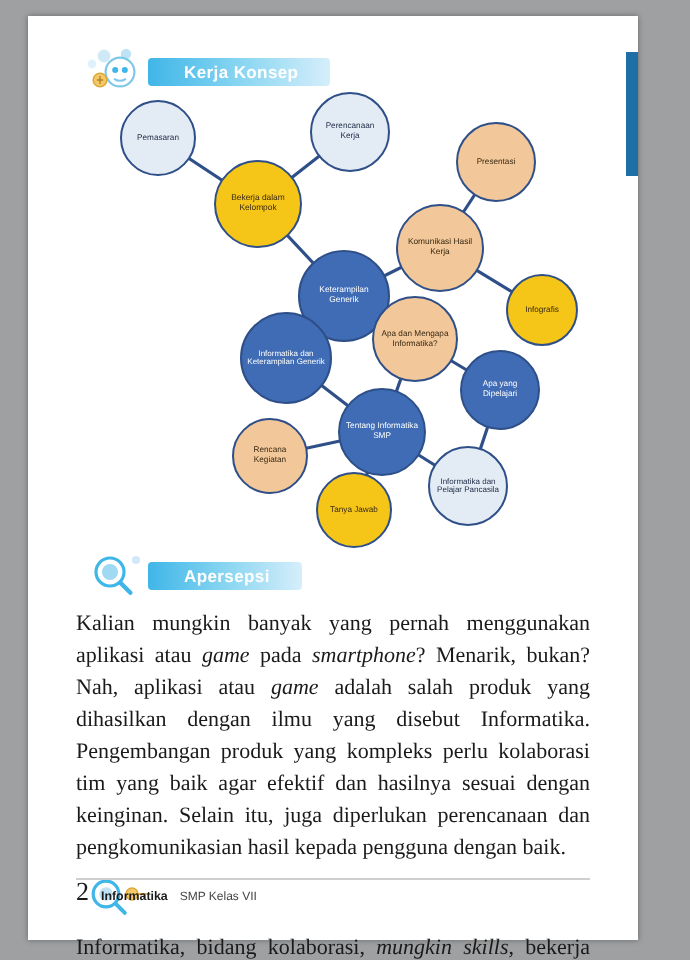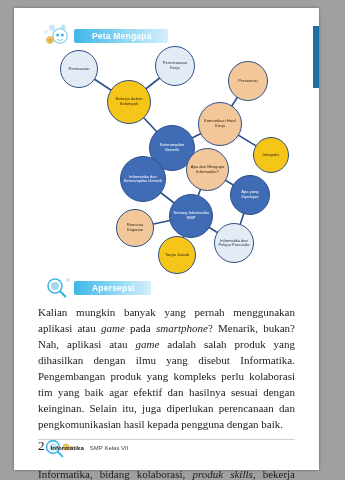--- a/index.html
+++ b/index.html
@@ -88,21 +88,21 @@
         <circle cx="10" cy="5" r="3.2" fill="#cfe9f7"></circle>
         <circle cx="21" cy="4" r="2.6" fill="#bfe3f5"></circle>
         <circle cx="4" cy="9" r="2.2" fill="#dff1fb"></circle>
         <circle cx="18" cy="13" r="7.2" fill="#ffffff" stroke="#7fc9e8" stroke-width="1.1"></circle>
         <circle cx="15.6" cy="12" r="1.5" fill="#3fb6e8"></circle>
         <circle cx="20.4" cy="12" r="1.5" fill="#3fb6e8"></circle>
         <path d="M15 16.4q3 2 6 0" stroke="#7fc9e8" stroke-width="1" fill="none"></path>
         <circle cx="8" cy="17" r="3.4" fill="#f3c96b" stroke="#e0a93c" stroke-width=".8"></circle>
         <path d="M8 15v4M6.4 17h3.2" stroke="#b8821f" stroke-width=".7"></path>
       </svg>
-      <div class="tag">Peta Mengapa</div>
+      <div class="tag">Kerja Konsep</div>
     </div>
 
     <div class="map" id="map">
       <svg id="edges" width="257" height="232">
           <line x1="41" y1="23" x2="91" y2="56" stroke="#2e4f88" stroke-width="1.6"></line>
           <line x1="137" y1="20" x2="91" y2="56" stroke="#2e4f88" stroke-width="1.6"></line>
           <line x1="91" y1="56" x2="134" y2="102" stroke="#2e4f88" stroke-width="1.6"></line>
           <line x1="210" y1="35" x2="182" y2="78" stroke="#2e4f88" stroke-width="1.6"></line>
           <line x1="182" y1="78" x2="134" y2="102" stroke="#2e4f88" stroke-width="1.6"></line>
           <line x1="182" y1="78" x2="233" y2="109" stroke="#2e4f88" stroke-width="1.6"></line>
@@ -175,21 +175,21 @@
     <div class="banner" style="margin-top:8px">
       <svg class="bulb" viewBox="0 0 34 24">
         <circle cx="11" cy="10" r="6.4" fill="#ffffff" stroke="#3fb6e8" stroke-width="1.6"></circle>
         <circle cx="11" cy="10" r="3.4" fill="#bfe3f5"></circle>
         <path d="M15.8 14.8l4.6 4.6" stroke="#3fb6e8" stroke-width="2" stroke-linecap="round"></path>
         <circle cx="24" cy="10" r="3" fill="#f3c96b" stroke="#e0a93c" stroke-width=".8"></circle>
         <path d="M26.8 10h4.4M30 10v2.4" stroke="#e0a93c" stroke-width="1.1"></path>
       </svg>
     </div>
 
-    <p class="para"><span>Informatika, bidang kolaborasi, </span><span class="it">produk skills</span><span>, bekerja dalam kelompok, merencanakan kerja, mengomunikasikan hasil kerja, presentasi, infografis.</span></p>
+    <p class="para"><span>Informatika, bidang kolaborasi, </span><span class="it">mungkin skills</span><span>, bekerja dalam kelompok, merencanakan kerja, mengomunikasikan hasil kerja, presentasi, infografis.</span></p>
 
   </div>
 
   <div class="rule"></div>
   <div class="footer">
     <span class="pno">2</span>
     <span class="fttl">Informatika</span>
     <span class="fsub">SMP Kelas VII</span>
   </div>
 </div>

